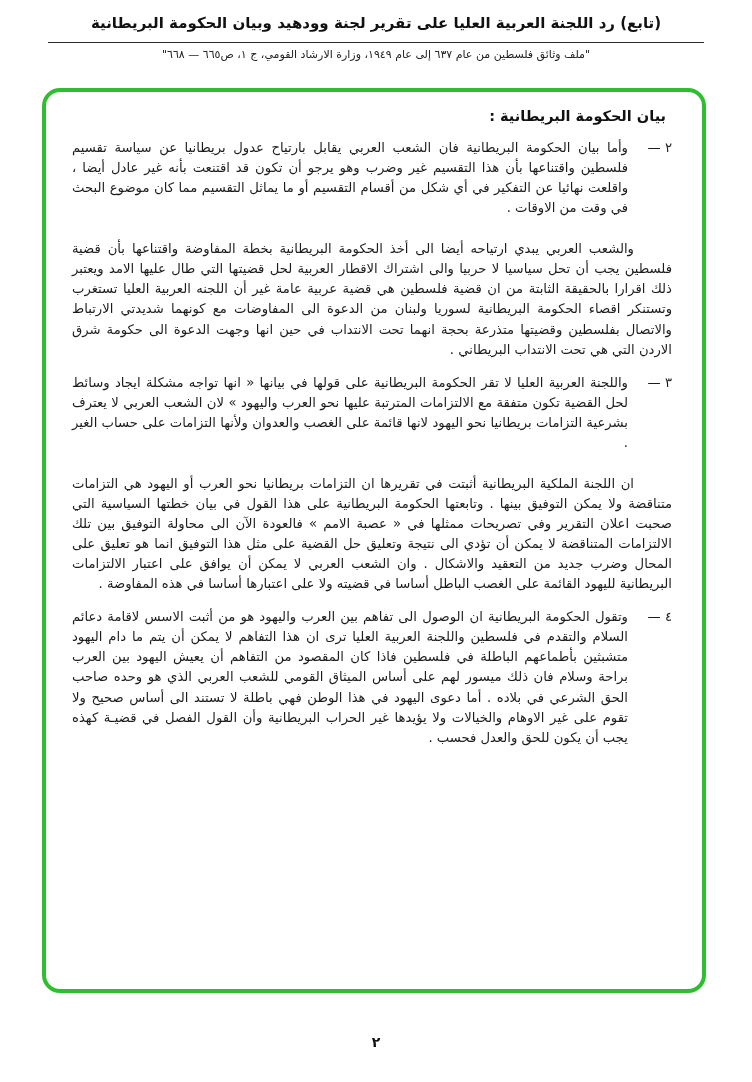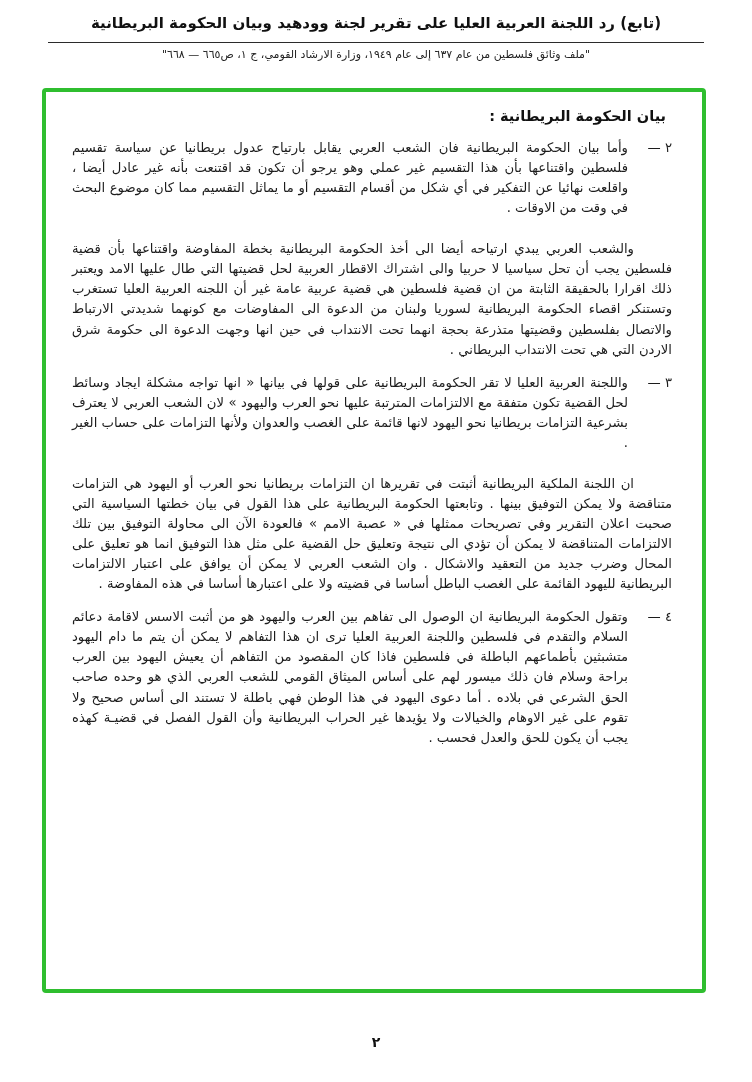--- a/index.html
+++ b/index.html
@@ -36,21 +36,21 @@
     color:#222;
     letter-spacing:0.2px;
   }
   .green-box{
     position:absolute;
     top:88px;
     right:46px;
     left:42px;
     height:905px;
     border:4px solid #2fbe2f;
-    border-radius:4px;
+    border-radius:18px;
     box-sizing:border-box;
     padding:16px 30px 10px 26px;
     background:#ffffff;
   }
   .section-title{
     font-size:14.5px;
     font-weight:700;
     margin:0 6px 14px 0;
     color:#111;
   }
@@ -97,21 +97,21 @@
     <div class="header-rule"></div>
     <div class="source-line">"ملف وثائق فلسطين من عام ٦٣٧ إلى عام ١٩٤٩، وزارة الارشاد القومي، ج ١، ص٦٦٥ — ٦٦٨"</div>
   </div>
 
   <div class="green-box">
 
     <h2 class="section-title">بيان الحكومة البريطانية :</h2>
 
     <div class="para numbered">
       <span class="num">٢ —</span>
-      <span class="txt">وأما بيان الحكومة البريطانية فان الشعب العربي يقابل بارتياح عدول بريطانيا عن سياسة تقسيم فلسطين واقتناعها بأن هذا التقسيم غير عملي وهو يرجو أن تكون قد اقتنعت بأنه غير عادل أيضا ، واقلعت نهائيا عن التفكير في أي شكل من أقسام التقسيم أو ما يماثل التقسيم مما كان موضوع البحث في وقت من الاوقات .</span>
+      <span class="txt">وأما بيان الحكومة البريطانية فان الشعب العربي يقابل بارتياح عدول بريطانيا عن سياسة تقسيم فلسطين واقتناعها بأن هذا التقسيم غير وضرب وهو يرجو أن تكون قد اقتنعت بأنه غير عادل أيضا ، واقلعت نهائيا عن التفكير في أي شكل من أقسام التقسيم أو ما يماثل التقسيم مما كان موضوع البحث في وقت من الاوقات .</span>
     </div>
 
     <div class="para cont">
       <span class="txt">والشعب العربي يبدي ارتياحه أيضا الى أخذ الحكومة البريطانية بخطة المفاوضة واقتناعها بأن قضية فلسطين يجب أن تحل سياسيا لا حربيا والى اشتراك الاقطار العربية لحل قضيتها التي طال عليها الامد ويعتبر ذلك اقرارا بالحقيقة الثابتة من ان قضية فلسطين هي قضية عربية عامة غير أن اللجنه العربية العليا تستغرب وتستنكر اقصاء الحكومة البريطانية لسوريا ولبنان من الدعوة الى المفاوضات مع كونهما شديدتي الارتباط والاتصال بفلسطين وقضيتها متذرعة بحجة انهما تحت الانتداب في حين انها وجهت الدعوة الى حكومة شرق الاردن التي هي تحت الانتداب البريطاني .</span>
     </div>
 
     <div class="para numbered">
       <span class="num">٣ —</span>
       <span class="txt">واللجنة العربية العليا لا تقر الحكومة البريطانية على قولها في بيانها « انها تواجه مشكلة ايجاد وسائط لحل القضية تكون متفقة مع الالتزامات المترتبة عليها نحو العرب واليهود » لان الشعب العربي لا يعترف بشرعية التزامات بريطانيا نحو اليهود لانها قائمة على الغصب والعدوان ولأنها التزامات على حساب الغير .</span>
     </div>

